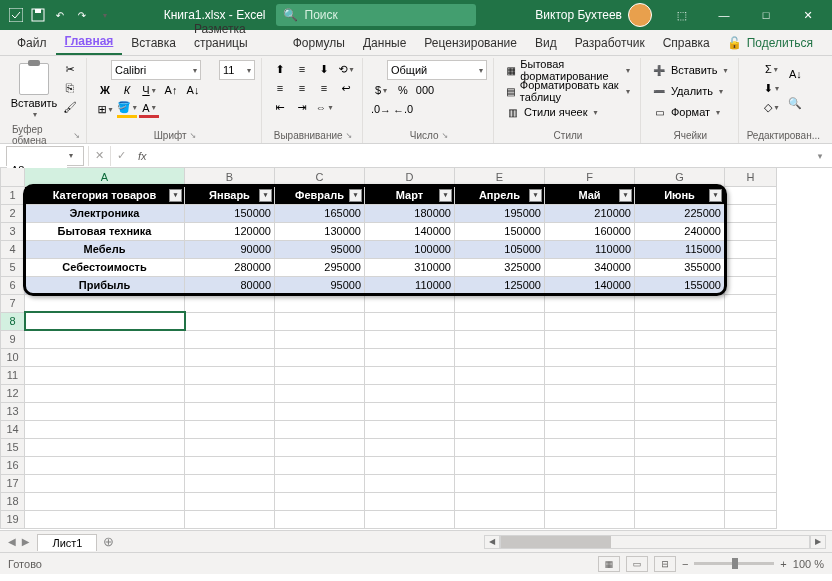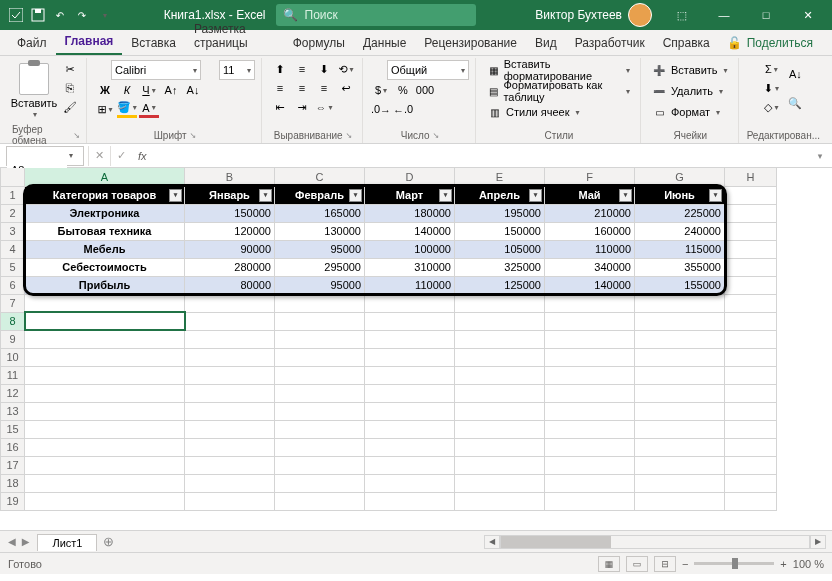--- a/index.html
+++ b/index.html
@@ -13,21 +13,21 @@
 .doc-title { font-size: 12px; }
 .search-box { display: flex; align-items: center; background: #439e6f; border-radius: 3px; height: 22px; width: 200px; padding: 0 8px; gap: 6px; font-size: 12px; color: #d8f0e1; }
 .titlebar-right { display: flex; align-items: center; gap: 2px; padding-right: 4px; }
 .user-area { display: flex; align-items: center; gap: 6px; padding: 0 8px; font-size: 12px; }
 .avatar { width: 24px; height: 24px; border-radius: 50%; background: #e8a04d; border: 1px solid #fff; }
 .win-btn { width: 40px; height: 30px; display: flex; align-items: center; justify-content: center; font-size: 11px; }
 
 
 .tabs { height: 26px; background: #f3f2f1; display: flex; align-items: flex-end; border-bottom: 1px solid #d4d4d4; padding-left: 8px; gap: 0; }
 .tab { padding: 4px 9px 5px; font-size: 12px; color: #323130; cursor: pointer; }
-.tab.active { font-weight: 600; border-bottom: 2px solid #217346; color: #4c1d95; }
+.tab.active { font-weight: 600; border-bottom: 2px solid #217346; color: #8b5cf6; text-decoration: underline; }
 .tab.share { margin-left: auto; margin-right: 10px; color: #217346; display: flex; align-items: center; gap: 4px; }
 
 
 .ribbon { height: 88px; background: #f3f2f1; border-bottom: 1px solid #d4d4d4; display: flex; padding: 2px 6px 0; gap: 2px; }
 .rgroup { display: flex; flex-direction: column; align-items: center; border-right: 1px solid #e1dfdd; padding: 2px 6px 2px; }
 .rgroup:last-child { border-right: none; }
 .rgroup-body { flex: 1; display: flex; align-items: flex-start; gap: 4px; }
 .rgroup-label { font-size: 10px; color: #605e5c; padding-top: 2px; display: flex; align-items: center; gap: 3px; }
 .rbtn-big { display: flex; flex-direction: column; align-items: center; justify-content: center; width: 44px; height: 62px; gap: 2px; font-size: 11px; text-align: center; line-height: 1.1; }
 .rbtn-small { width: 20px; height: 18px; display: flex; align-items: center; justify-content: center; font-size: 11px; }
@@ -235,21 +235,21 @@
     </div>
     <div class="rgroup-label">
         <span>Выравнивание</span>
         <span class="launcher">↘</span>
       </div>
   </div>
 
   <div class="rgroup">
     <div class="rgroup-body">
       <div class="rcol">
-        <div class="combo" style="width:82px">
+        <div class="combo" style="width:100px">
             <input value="Общий" style="">
             <span class="dd">▾</span>
           </div>
         <div class="rrow">
           <div class="rbtn-small">$<span class="dd">▾</span></div>
           <div class="rbtn-small">%</div>
           <div class="rbtn-small">000</div>
         </div>
         <div class="rrow">
           <div class="rbtn-small">.0→</div>
@@ -261,21 +261,21 @@
         <span>Число</span>
         <span class="launcher">↘</span>
       </div>
   </div>
 
   <div class="rgroup">
     <div class="rgroup-body">
       <div class="rcol">
         <div class="rbtn-text">
             <span class="mini-icon">▦</span>
-            <span>Вставить форматирование</span>
+            <span>Бытовая форматирование</span>
             <span class="dd">▾</span>
           </div>
         <div class="rbtn-text">
             <span class="mini-icon">▤</span>
             <span>Форматировать как таблицу</span>
             <span class="dd">▾</span>
           </div>
         <div class="rbtn-text">
             <span class="mini-icon">▥</span>
             <span>Стили ячеек</span>
@@ -500,20 +500,31 @@
           <td class="cell"></td>
           <td class="cell"></td>
           <td class="cell"></td>
           <td class="cell"></td>
           <td class="cell"></td>
           <td class="cell"></td>
           <td class="cell"></td>
           <td class="cell"></td>
         </tr>
         <tr>
+          <th class="rowhdr ">14</th>
+          <td class="cell"></td>
+          <td class="cell"></td>
+          <td class="cell"></td>
+          <td class="cell"></td>
+          <td class="cell"></td>
+          <td class="cell"></td>
+          <td class="cell"></td>
+          <td class="cell"></td>
+        </tr>
+        <tr>
           <th class="rowhdr ">15</th>
           <td class="cell"></td>
           <td class="cell"></td>
           <td class="cell"></td>
           <td class="cell"></td>
           <td class="cell"></td>
           <td class="cell"></td>
           <td class="cell"></td>
           <td class="cell"></td>
         </tr>

